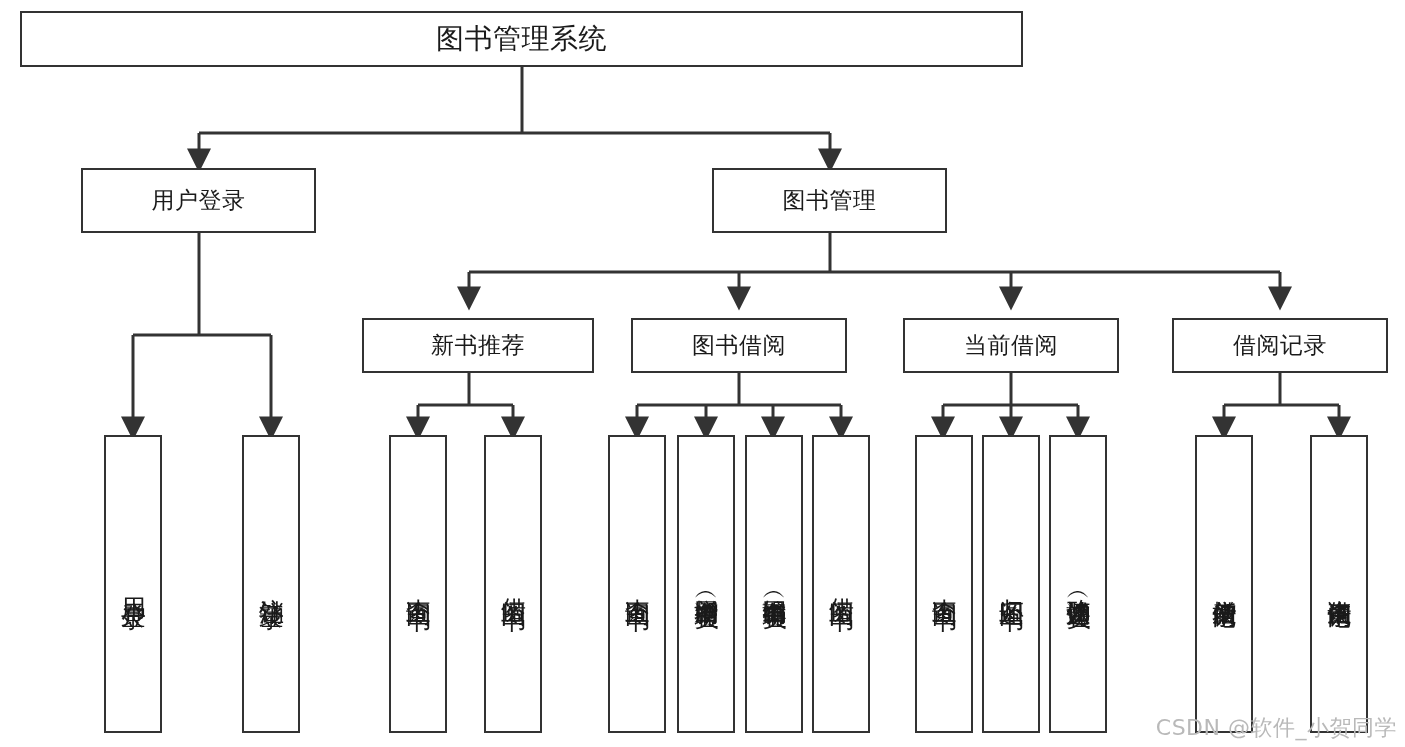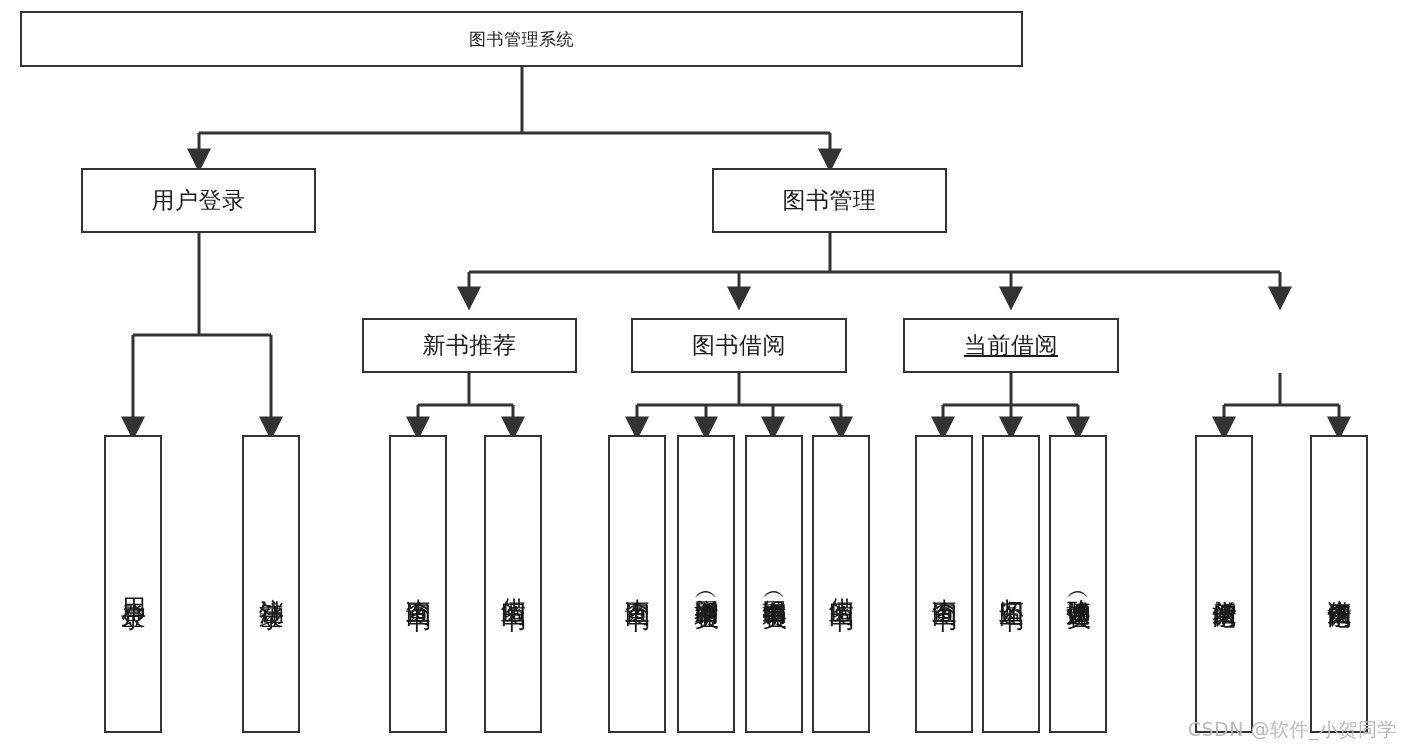--- a/index.html
+++ b/index.html
@@ -34,21 +34,21 @@
   .node-label{
     display:block;
     line-height:1.18;
     white-space:nowrap;
     letter-spacing:0.5px;
   }
   .node.horizontal .node-label{
     font-size:23px;
   }
   .node.root .node-label{
-    font-size:17px;
+    font-size:28px;
   }
   .node.vertical{
     align-items:center;
     justify-content:center;
   }
   .node.vertical .node-label{
     writing-mode:vertical-rl;
     text-orientation:upright;
     font-size:25px;
     line-height:1.12;
@@ -56,21 +56,21 @@
     white-space:nowrap;
   }
   .node.vertical.tight .node-label{
     letter-spacing:1px;
     font-size:24px;
   }
   .watermark{
     position:absolute;
     right:8px;
     bottom:4px;
-    font-size:19px;
+    font-size:22px;
     color:#b9b9b9;
     letter-spacing:0.5px;
     z-index:5;
     white-space:nowrap;
   }
 </style>
 </head>
 <body>
 
 <div id="stage">
@@ -129,28 +129,31 @@
     <span class="node-label">图书管理系统</span>
   </div>
 
   <div class="node horizontal" style="left:81px;top:168px;width:235px;height:65px;">
     <span class="node-label">用户登录</span>
   </div>
   <div class="node horizontal" style="left:712px;top:168px;width:235px;height:65px;justify-content:center;">
     <span class="node-label">图书管理</span>
   </div>
 
-  <div class="node horizontal" style="left:362px;top:318px;width:215px;height:55px;">
+  <div class="node horizontal" style="left:362px;top:318px;width:232px;height:55px;">
     <span class="node-label">新书推荐</span>
   </div>
   <div class="node horizontal" style="left:631px;top:318px;width:216px;height:55px;align-items:center;">
     <span class="node-label">图书借阅</span>
   </div>
-  <div class="node horizontal" style="left:903px;top:318px;width:216px;height:55px;text-decoration:underline;">
+  <div class="node horizontal" style="left:903px;top:318px;width:216px;height:55px;">
     <span class="node-label">当前借阅</span>
+  </div>
+  <div class="node horizontal" style="left:1172px;top:318px;width:216px;height:55px;">
+    <span class="node-label">借阅记录</span>
   </div>
 
   <div class="node vertical" style="left:104px;top:435px;width:58px;height:298px;">
     <span class="node-label">用户登录</span>
   </div>
   <div class="node vertical" style="left:242px;top:435px;width:58px;height:298px;">
     <span class="node-label">注销登录</span>
   </div>
 
   <div class="node vertical" style="left:389px;top:435px;width:58px;height:298px;">

